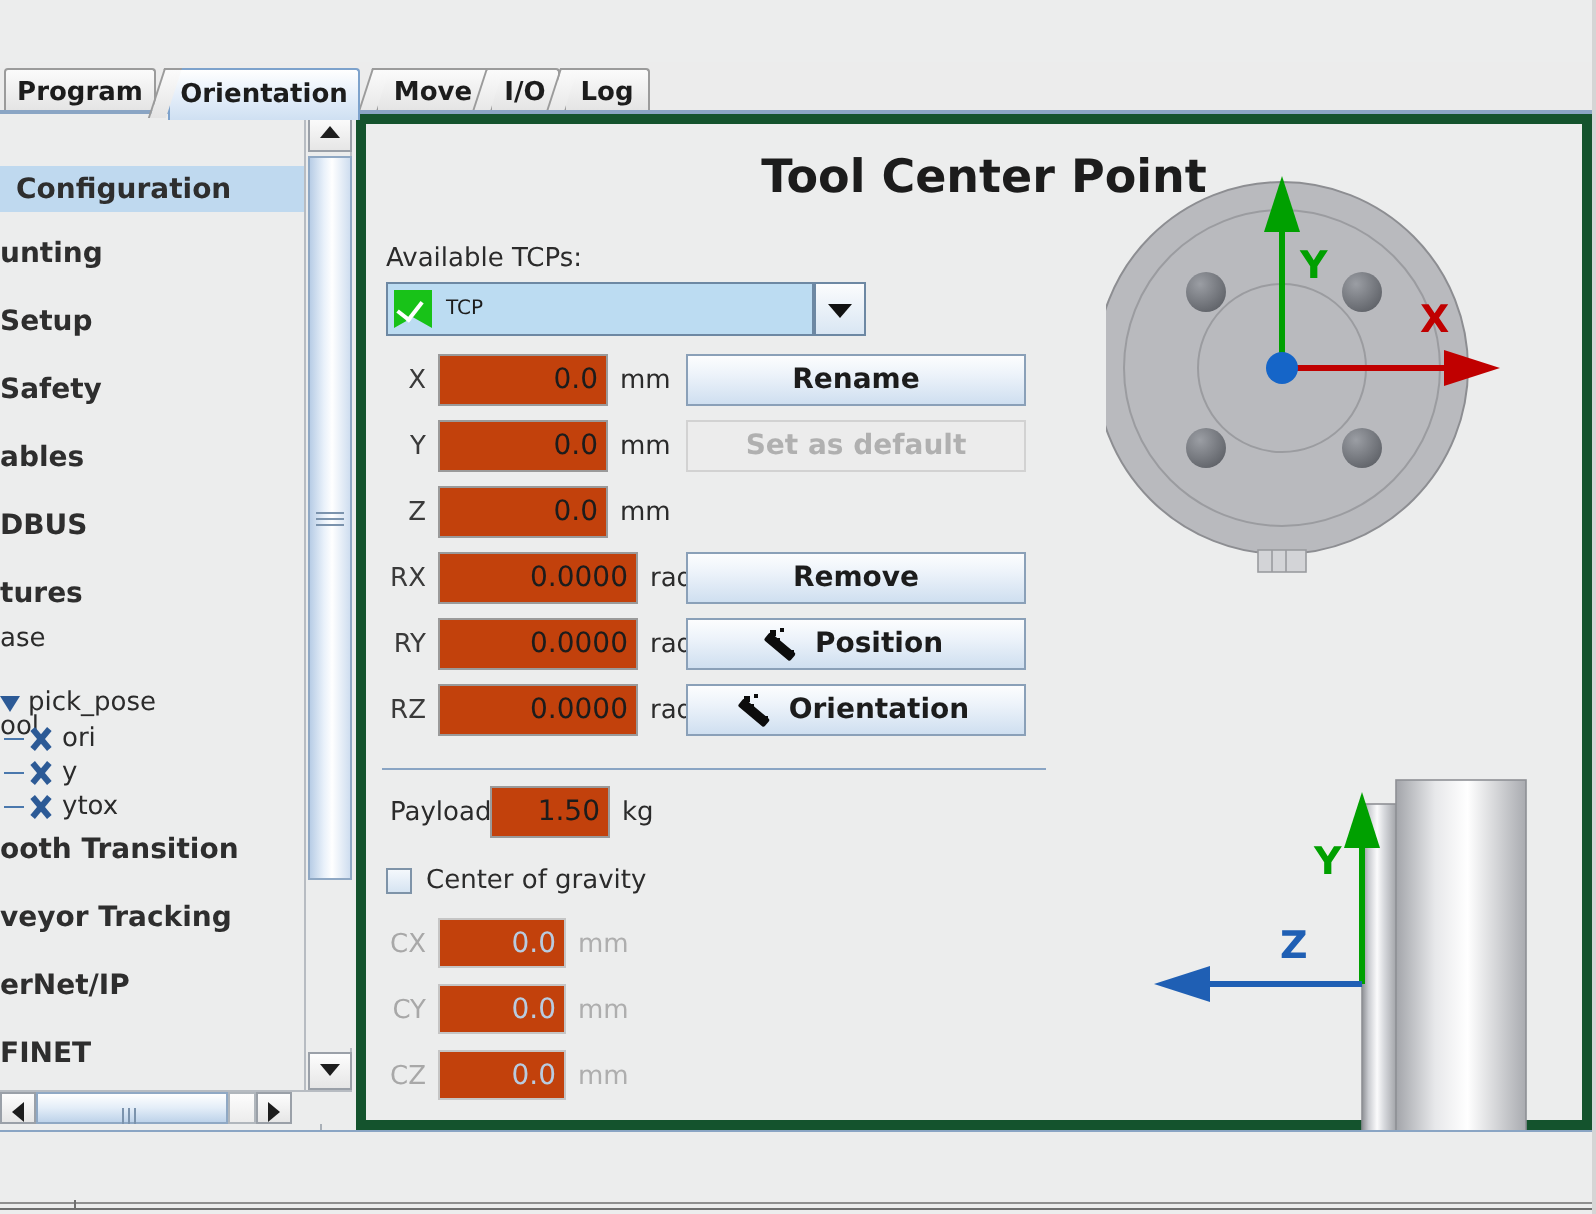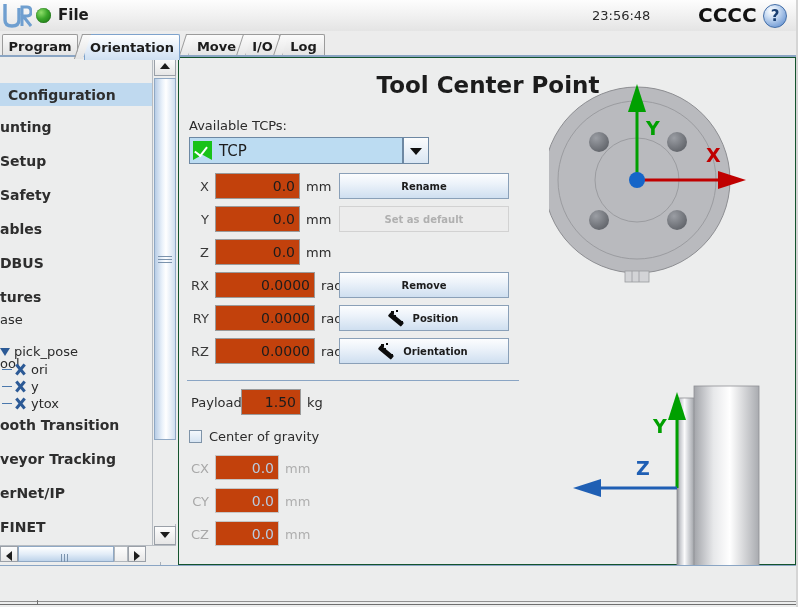--- a/index.html
+++ b/index.html
@@ -88,48 +88,48 @@
   .harrow.r{border-left:6px solid #1d1d1d;}
   .hthumb{position:absolute;left:18px;top:0;width:96px;height:16px;box-sizing:border-box;
     background:linear-gradient(to bottom,#ffffff 0%,#e3edf8 50%,#bed3ea 100%);border:1px solid #8fa8c4;}
   .hthumb .grip{position:absolute;left:50%;margin-left:-5px;top:4px;width:10px;height:8px;}
   .hthumb .grip i{display:inline-block;width:1px;height:8px;background:#7b93ad;margin-right:2px;}
   .hgap{position:absolute;left:114px;top:0;width:14px;height:16px;
     background:linear-gradient(to bottom,#fdfdfd,#ececec);border:1px solid #b0b6bc;box-sizing:border-box;}
 
   
   .content{position:absolute;left:178px;top:57px;width:618px;height:508px;
-    background:#eceded;border:1px solid #14532d;box-sizing:border-box;}
+    background:#eceded;border:5px solid #14532d;box-sizing:border-box;}
   .title{position:absolute;left:0;top:14px;width:618px;text-align:center;
     font-size:23px;font-weight:bold;color:#1c1c1c;}
   .lbl{position:absolute;font-size:13px;color:#2b2b2b;}
   .combo{position:absolute;left:10px;top:79px;width:214px;height:27px;box-sizing:border-box;
     background:#bcdcf2;border:1px solid #6d88a3;display:flex;align-items:center;}
   .combo .flag{width:19px;height:19px;margin-left:3px;position:relative;}
   .combo .flag .fbody{position:absolute;left:0;top:0;width:19px;height:19px;background:#18c218;
     clip-path:polygon(0 0,100% 0,100% 100%,50% 72%,0 100%);}
   .combo .flag .tick{position:absolute;left:4px;top:3px;width:6px;height:10px;
     border-right:2.5px solid #fff;border-bottom:2.5px solid #fff;transform:rotate(38deg);}
-  .combo .ctext{margin-left:7px;font-size:15px;color:#1c1c1c;text-align:center;}
+  .combo .ctext{margin-left:7px;font-size:10px;color:#1c1c1c;text-align:center;}
   .combo-btn{position:absolute;left:224px;top:79px;width:26px;height:27px;box-sizing:border-box;
     background:linear-gradient(to bottom,#fbfcfd,#d9e6f3);border:1px solid #6d88a3;}
   .combo-btn .tri{width:0;height:0;margin:10px auto 0;border-left:6px solid transparent;
     border-right:6px solid transparent;border-top:7px solid #111;}
 
   .frow{position:absolute;}
   .frow .fl{position:absolute;font-size:13px;color:#3a3a3a;text-align:right;}
   .fin{position:absolute;box-sizing:border-box;background:#c2410c;border:1px solid #9a9a9a;
     font-size:14px;color:#1c1c1c;text-align:right;padding-right:4px;line-height:24px;}
   .fin.dis{color:#b8cbe0;border-color:#c5c5c5;}
   .unit{position:absolute;font-size:13px;color:#2b2b2b;}
   .unit.dis{color:#aeaeae;}
 
   .btn{position:absolute;left:160px;width:170px;height:26px;box-sizing:border-box;
     background:linear-gradient(to bottom,#fcfdfe 0%,#edf3fa 38%,#cfdff0 100%);
-    border:1px solid #8aa0b8;font-size:10px;font-weight:bold;color:#1c1c1c;
+    border:1px solid #8aa0b8;font-size:14px;font-weight:bold;color:#1c1c1c;
     display:flex;align-items:center;justify-content:center;gap:5px;}
   .btn.disabled{background:#ececec;border:1px solid #d2d2d2;color:#b0b0b0;}
   .wand{width:18px;height:16px;position:relative;display:inline-block;}
   .wand .stick{position:absolute;left:1px;top:2px;width:17px;height:4.5px;background:#0c0c0c;
     transform:rotate(40deg);transform-origin:left top;border-radius:1px;}
   .wand .sp{position:absolute;background:#0c0c0c;width:2px;height:2px;}
 
   .hr{position:absolute;left:8px;top:322px;width:332px;height:1px;background:#8aa5c4;}
 
   .chk{position:absolute;left:10px;top:372px;width:13px;height:13px;box-sizing:border-box;
@@ -144,33 +144,20 @@
   .botstrip .bbtm{position:absolute;left:0;bottom:5px;width:798px;height:1px;background:#8f8f8f;}
   .botstrip .bbtm2{position:absolute;left:0;bottom:2px;width:798px;height:1px;background:#6f6f6f;}
   .botstrip .notch{position:absolute;left:37px;bottom:2px;width:1px;height:5px;background:#6f6f6f;}
   .rightedge{position:absolute;right:0;top:0;width:2px;height:607px;background:#d5d5d5;}
 </style>
 </head>
 <body>
 
 <div class="app">
 
-  <div class="topbar">
-    <svg class="ur-logo" viewBox="0 0 30 29">
-      <path d="M3 3 L3 19 Q3 25 10 25 Q17 25 17 19 L17 7" fill="none" stroke="#6f9fd0" stroke-width="3.4"></path>
-      <path d="M20 25 L20 6 L25 6 Q29 6 29 11 Q29 15 25 15 L21 15 L29 25" fill="none" stroke="#6f9fd0" stroke-width="3"></path>
-    </svg>
-    <div class="globe"></div>
-    <div class="file-label">File</div>
-    <div class="clock">23:56:48</div>
-    <div class="cccc">CCCC</div>
-    <div class="helpbtn">
-      <span>?</span>
-    </div>
-  </div>
 
   <div class="tabstrip">
     <div class="tab" style="left:2px;width:76px;">Program</div>
     <div class="tab active sk" style="left:84px;width:96px;">Orientation</div>
     <div class="tab sk" style="left:188px;width:57px;">Move</div>
     <div class="tab sk" style="left:245px;width:35px;">I/O</div>
     <div class="tab sk" style="left:282px;width:43px;">Log</div>
   </div>
 
   <div class="leftpanel">

